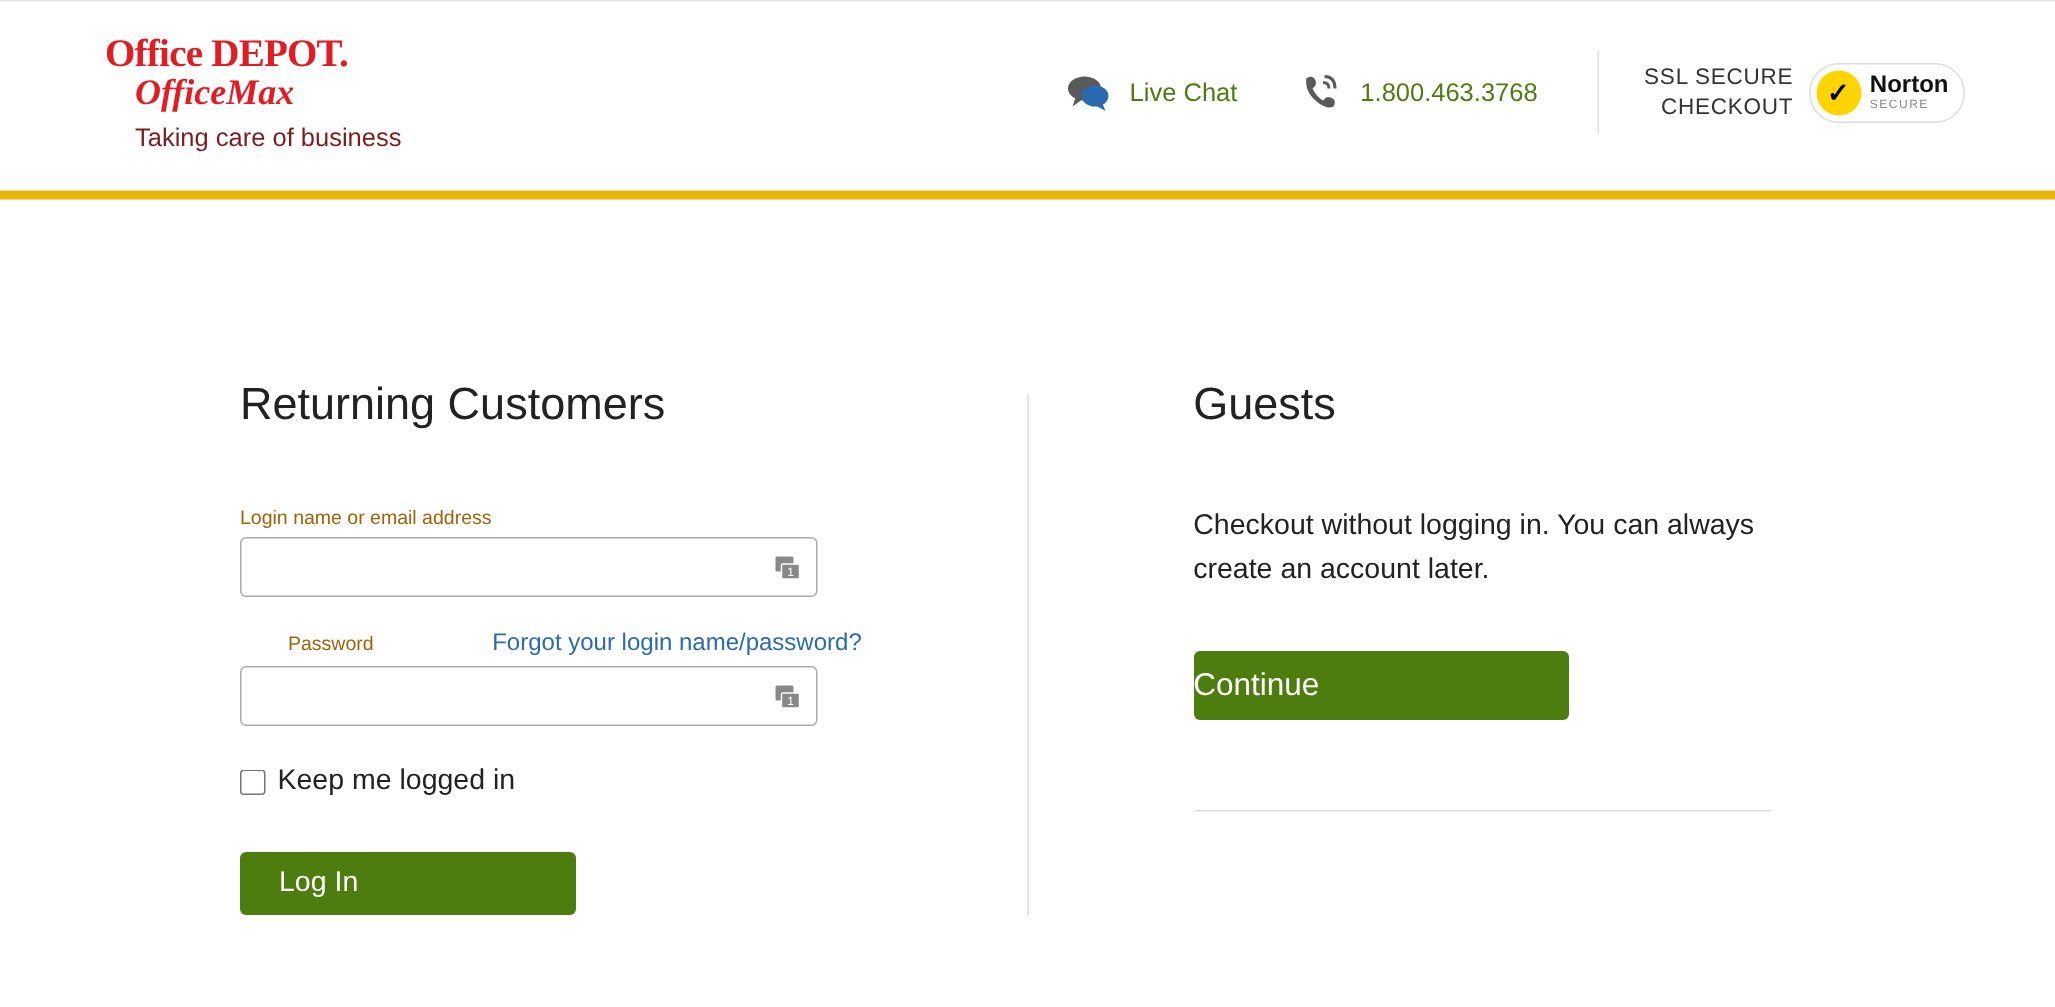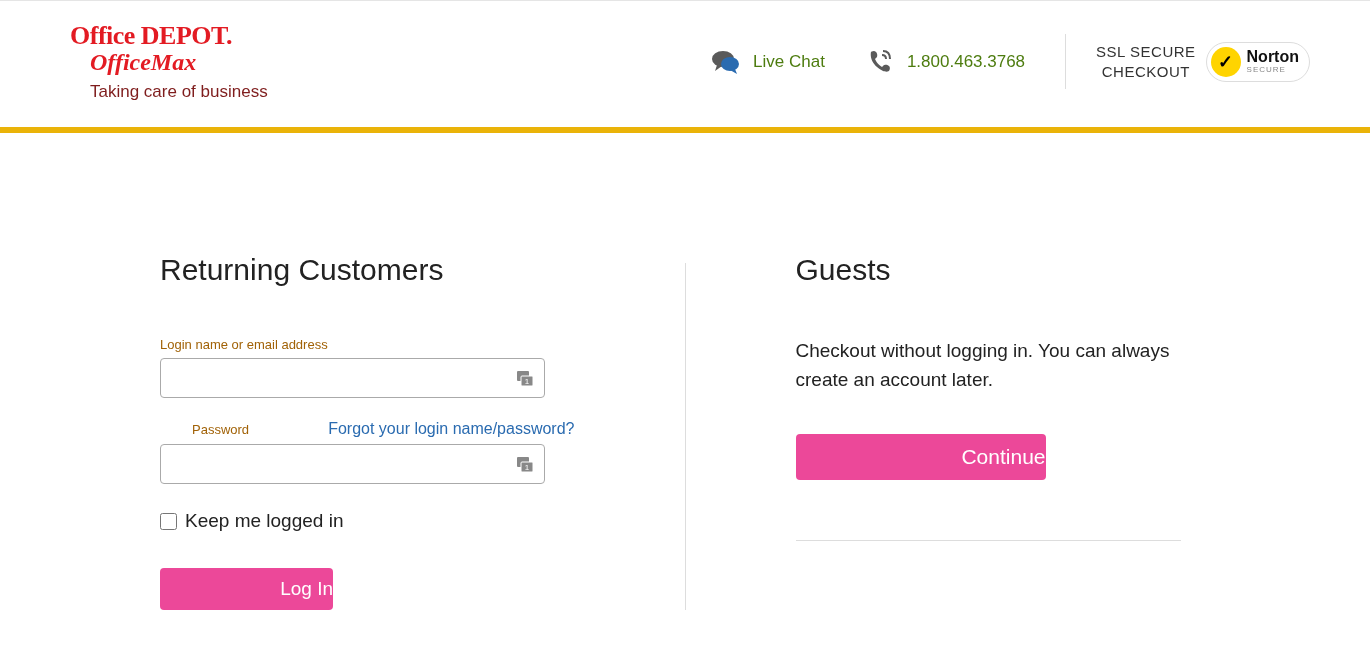--- a/index.html
+++ b/index.html
@@ -7,43 +7,43 @@
     .page { width: 1370px; margin: 0 auto; }
     .header { display: flex; align-items: center; padding: 20px 60px 25px 60px; border-bottom: 6px solid #eab308; border-top: 1px solid #e5e5e5; }
     .logo-block { flex: 0 0 auto; padding-left: 10px; }
     .logo-od { font-family: Georgia, serif; font-weight: 900; font-size: 26px; color: #e31b23; letter-spacing: -0.5px; }
     .logo-om { font-family: Georgia, serif; font-weight: 900; font-size: 24px; color: #e31b23; font-style: italic; margin-top: -2px; padding-left: 20px; }
     .logo-tag { font-size: 17px; color: #7f1d1d; padding-left: 20px; margin-top: 6px; }
     .header-spacer { flex: 1; }
     .header-item { display: flex; align-items: center; margin-left: 40px; color: #4d7c0f; font-size: 17px; }
     .header-item svg { margin-right: 12px; }
     .vdiv { width: 1px; height: 55px; background: #ddd; margin: 0 30px 0 40px; }
-    .secure-block { text-align: center; font-size: 15px; color: #333; letter-spacing: 0.5px; line-height: 1.3; }
+    .secure-block { text-align: right; font-size: 15px; color: #333; letter-spacing: 0.5px; line-height: 1.3; }
     .norton-badge { display: inline-flex; align-items: center; margin-left: 10px; background: #fff; border: 1px solid #ddd; border-radius: 20px; padding: 4px 10px 4px 4px; }
     .norton-check { width: 30px; height: 30px; background: #ffd400; border-radius: 50%; display: flex; align-items: center; justify-content: center; font-size: 18px; font-weight: bold; color: #000; margin-right: 6px; }
     .norton-text { font-size: 16px; font-weight: bold; color: #111; line-height: 1; }
     .norton-sub { font-size: 8px; color: #888; letter-spacing: 1px; }
 
     .content { display: flex; padding: 120px 160px 60px 160px; }
     .col { flex: 1; }
     .col-left { padding-right: 110px; }
     .col-right { padding-left: 110px; }
     .vsep { width: 1px; background: #ddd; margin-top: 10px; }
     h2 { font-size: 30px; font-weight: 400; color: #222; margin-bottom: 50px; }
     .label-row { display: flex; align-items: baseline; justify-content: space-between; margin-bottom: 6px; }
     label { font-size: 13px; color: #a16207; display: block; margin-bottom: 6px; }
     .label-row label { margin-bottom: 0; margin-left: 32px; }
     .forgot { font-size: 16px; color: #2a6bb0; text-decoration: none; }
     .field { width: 385px; height: 40px; border: 1px solid #aaa; border-radius: 4px; padding: 0 40px 0 10px; font-size: 16px; margin-bottom: 22px; position: relative; }
     .field-wrap { position: relative; width: 385px; }
     .field-icon { position: absolute; right: 10px; top: 10px; width: 20px; height: 20px; color: #888; }
     .check-row { display: flex; align-items: center; font-size: 19px; margin-top: 4px; margin-bottom: 36px; }
     .check-row input { width: 17px; height: 17px; margin-right: 8px; }
-    .btn { display: inline-block; background: #ec4899; color: #fff; border: none; border-radius: 4px; font-size: 19px; padding: 10px 0; cursor: pointer; text-align: right; }
-    .btn-login { width: 173px; }
+    .btn { display: inline-block; background: #4d7c0f; color: #fff; border: none; border-radius: 4px; font-size: 19px; padding: 10px 0; cursor: pointer; text-align: left; }
+    .btn-login { width: 224px; padding-left: 26px; }
     .btn-continue { width: 250px; font-size: 21px; padding: 11px 0; }
     .guest-text { font-size: 19px; line-height: 1.5; color: #222; margin-bottom: 40px; }
     .hr { height: 1px; background: #ddd; margin: 60px 0 40px 0; width: 385px; }
     .create-row { font-size: 19px; color: #222; }
     .create-row a { color: #2a6bb0; text-decoration: none; }
   </style>
 </head>
 <body>
 
 <div class="page">

